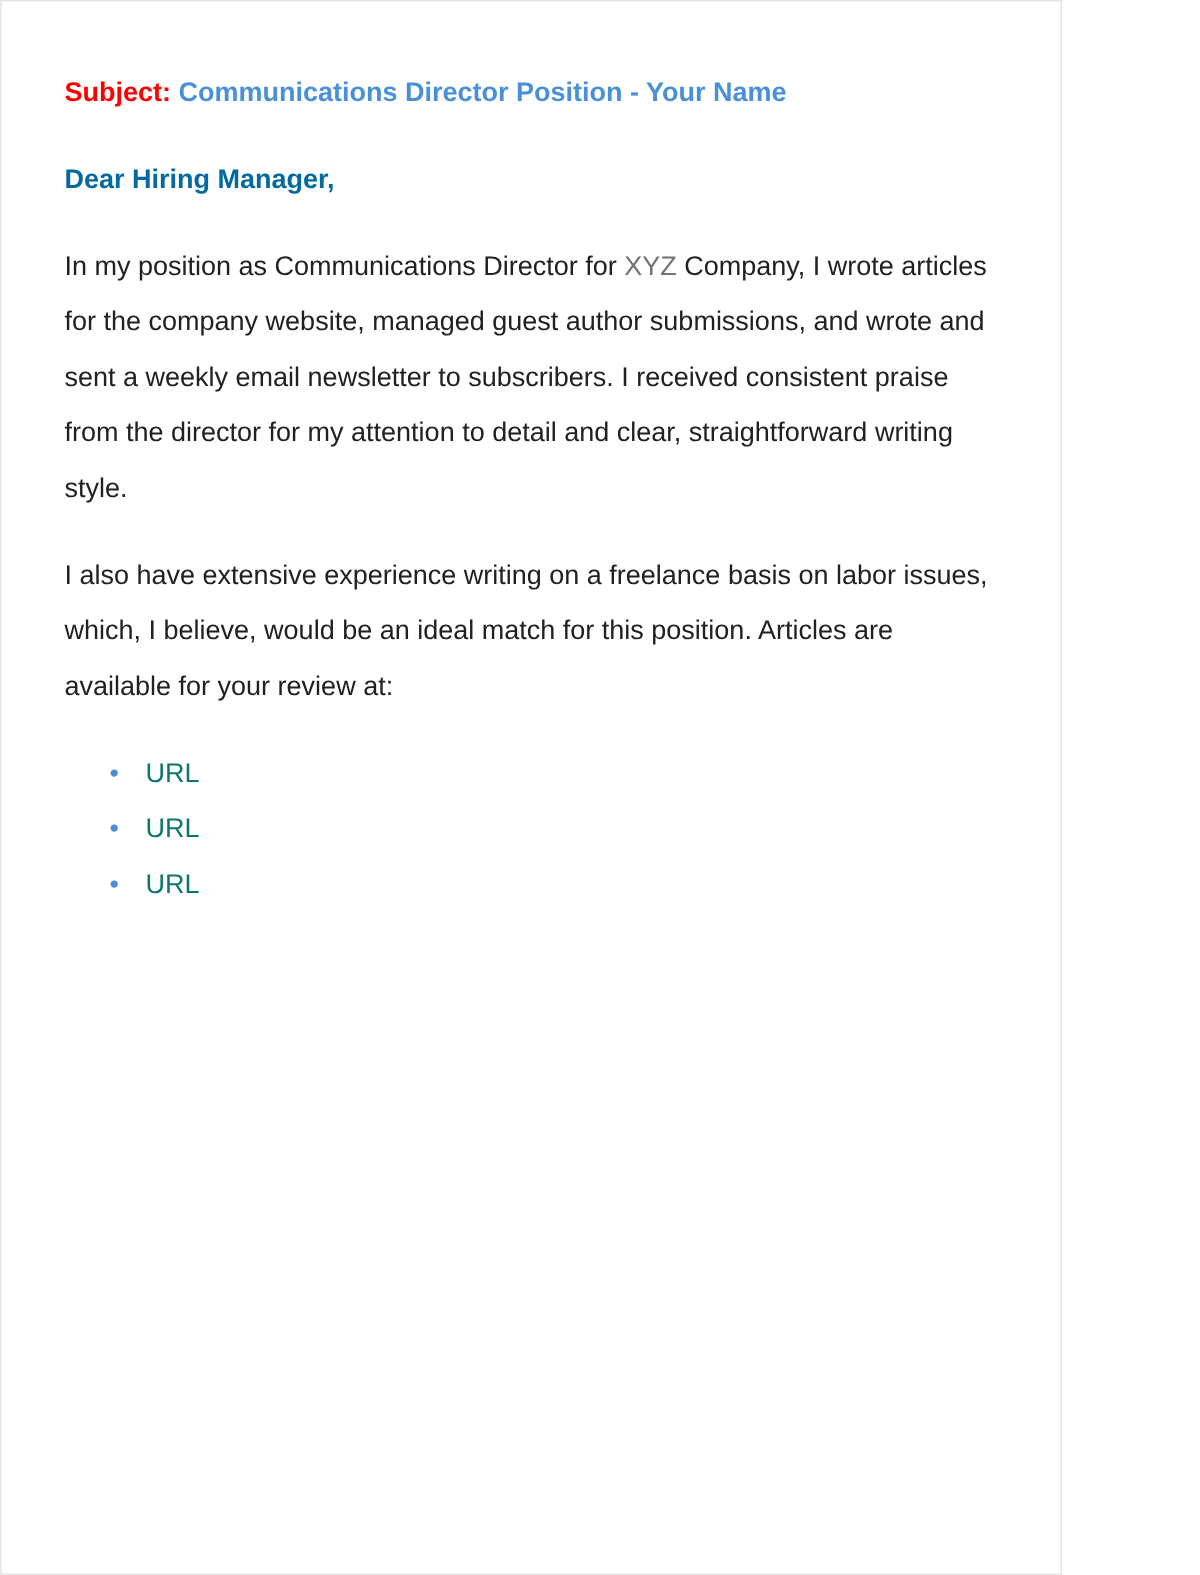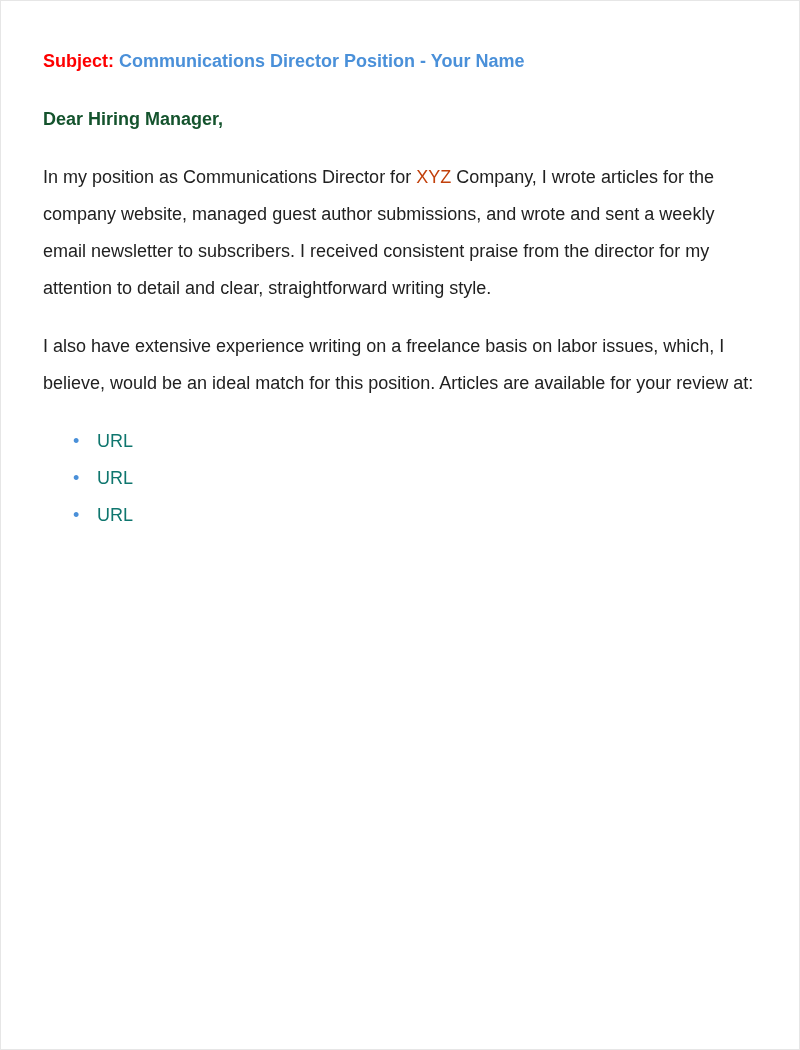--- a/index.html
+++ b/index.html
@@ -2,39 +2,39 @@
 <html><head>
 <meta charset="utf-8">
 <style>
   * { box-sizing: border-box; }
   html, body {
     margin: 0;
     padding: 0;
     background: #ffffff;
   }
   .page {
-    width: 800px;
+    width: 708px;
     min-height: 1050px;
     background: #ffffff;
     border: 1px solid #e6e6e6;
     padding: 42px 42px 40px 42px;
     font-family: "Liberation Sans", "DejaVu Sans", sans-serif;
     color: #212121;
   }
   .line {
     font-size: 18px;
     line-height: 37px;
     margin: 0 0 21px 0;
   }
   .subject-line { font-weight: 700; }
   .subject-label { color: #fe0000; }
   .subject-title { color: #4a90d9; }
-  .salutation { font-weight: 700; color: #14532d; }
+  .salutation { font-weight: 700; color: #0369a1; }
   .para { color: #212121; }
-  .highlight-red { color: #c2410c; }
+  .highlight-red { color: #737373; }
   .url-list {
     list-style: none;
     margin: 0 0 21px 0;
     padding: 0 0 0 30px;
   }
   .url-list li {
     font-size: 18px;
     line-height: 37px;
     position: relative;
     padding-left: 24px;

